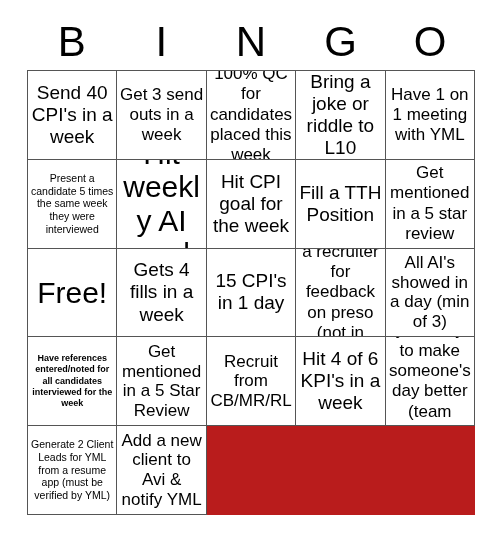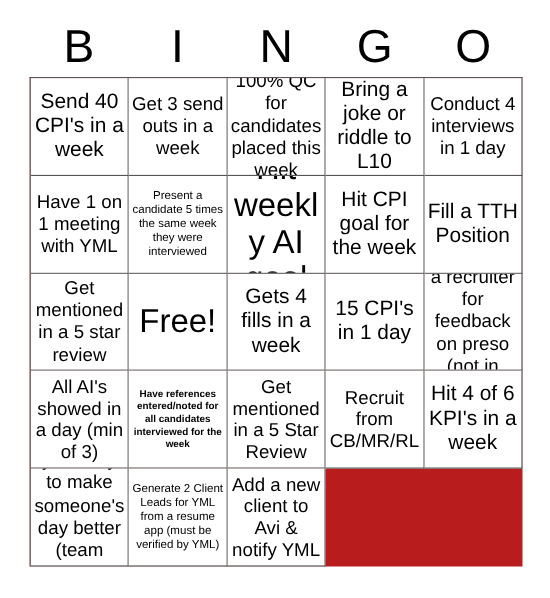--- a/index.html
+++ b/index.html
@@ -112,23 +112,20 @@
       <div class="cell sz-md">
         <span class="cell-text">Get 3 send outs in a week</span>
       </div>
       <div class="cell sz-sm">
         <span class="cell-text">100% QC for candidates placed this week</span>
       </div>
       <div class="cell sz-lg">
         <span class="cell-text">Bring a joke or riddle to L10</span>
       </div>
       <div class="cell sz-md">
-        <span class="cell-text">Conduct 4 interviews in 1 day</span>
-      </div>
-      <div class="cell sz-md">
         <span class="cell-text">Have 1 on 1 meeting with YML</span>
       </div>
       <div class="cell sz-xs">
         <span class="cell-text">Present a candidate 5 times the same week they were interviewed</span>
       </div>
       <div class="cell sz-xl">
         <span class="cell-text">Hit weekly AI goal</span>
       </div>
       <div class="cell sz-lg">
         <span class="cell-text">Hit CPI goal for the week</span>

